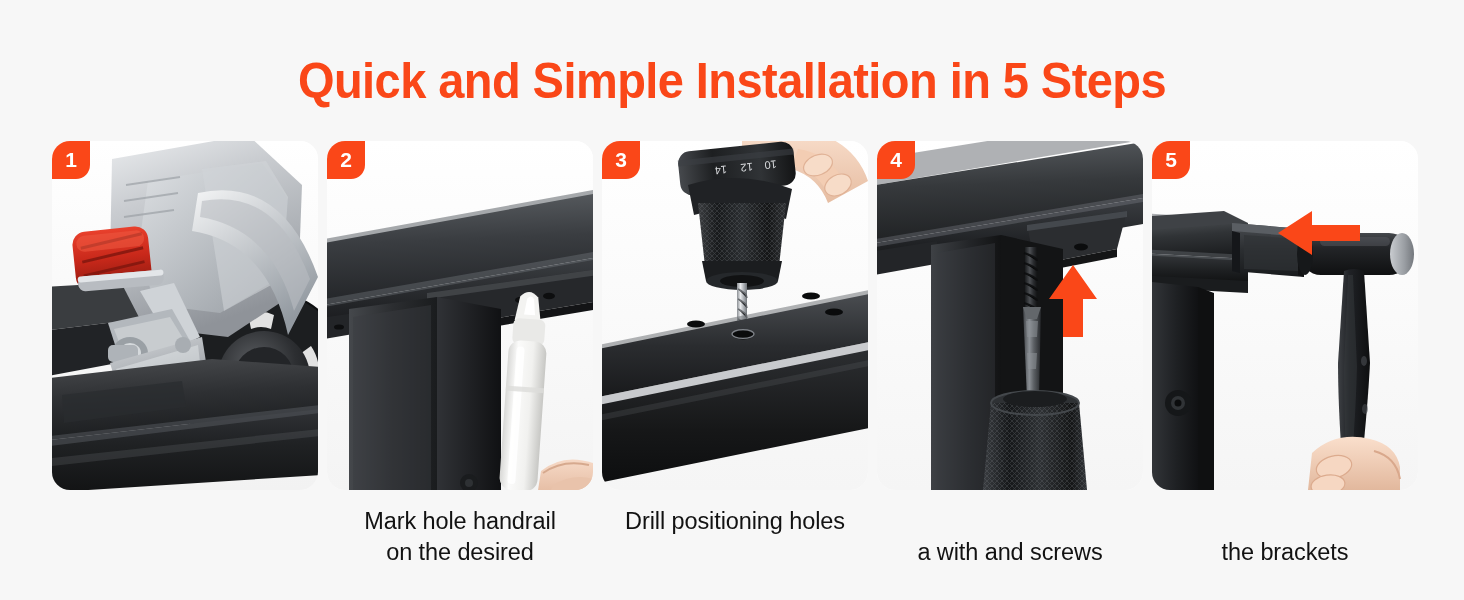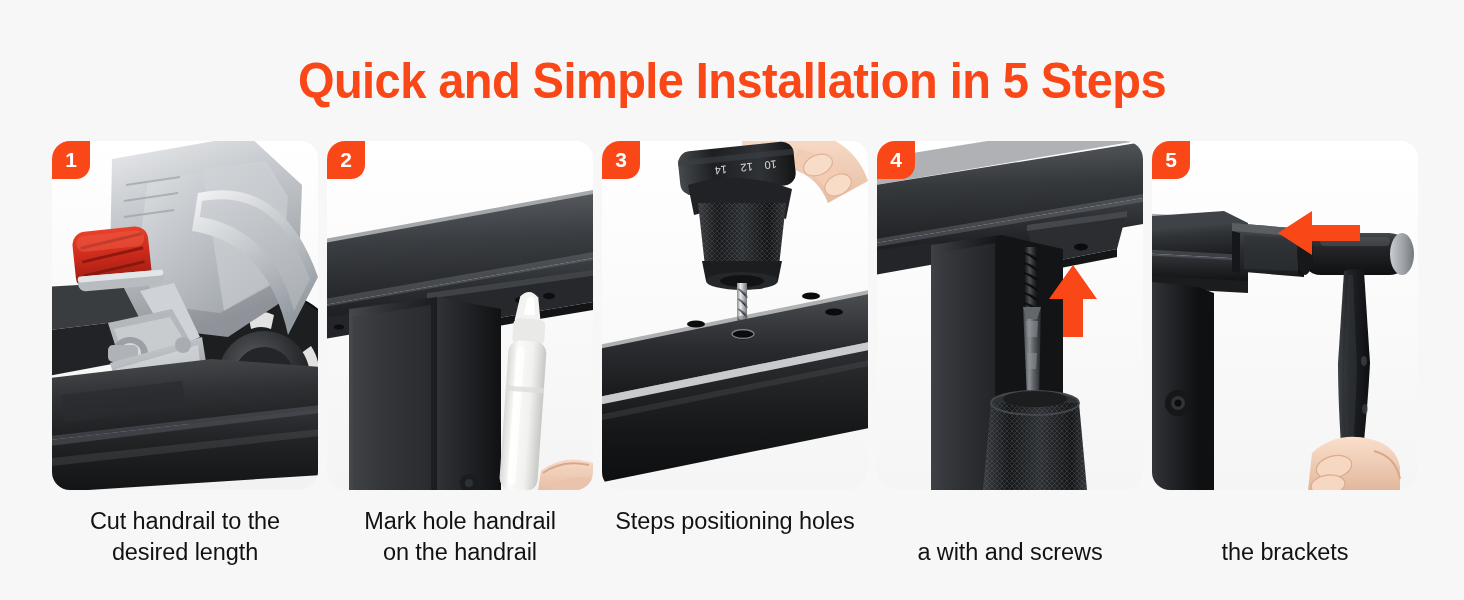--- a/index.html
+++ b/index.html
@@ -235,24 +235,20 @@
             <path d="M-10 238 L160 218 L268 226 L268 268 L-10 300 Z" fill="url(#railTop1)"></path>
             <path d="M-10 300 L268 268 L268 334 L-10 352 Z" fill="url(#railFace1)"></path>
             <path d="M-10 296 L268 264 L268 272 L-10 306 Z" fill="#54585c" opacity="0.55"></path>
             <path d="M10 254 L130 240 L134 266 L12 282 Z" fill="#2a2c2f" opacity="0.7"></path>
 
             <path d="M-10 318 L268 288 L268 295 L-10 326 Z" fill="#6a6e73" opacity="0.25"></path>
           </svg>
         </div>
         <div class="badge">1</div>
       </div>
-      <div class="caption">
-        <span>Cut handrail to the</span><br>
-        <span>desired length</span>
-      </div>
     </div>
 
     <div class="step">
       <div class="photo">
         <div class="scene">
           <svg viewBox="0 0 266 349" preserveAspectRatio="xMidYMid slice">
             <defs>
               <linearGradient id="s2bg" x1="0" y1="0" x2="0" y2="1">
                 <stop offset="0" stop-color="#ffffff"></stop>
                 <stop offset="1" stop-color="#f4f4f4"></stop>
@@ -322,21 +318,21 @@
 
             <path d="M214 330 q22 -18 52 -8 l0 34 l-56 0 z" fill="url(#skin2)"></path>
             <path d="M226 344 q20 -12 40 -6 l0 16 l-44 0 z" fill="#e9c3ab"></path>
             <path d="M216 332 q20 -14 46 -8" stroke="#d6a98e" stroke-width="2" fill="none"></path>
           </svg>
         </div>
         <div class="badge">2</div>
       </div>
       <div class="caption">
         <span>Mark hole handrail</span><br>
-        <span>on the handrail</span>
+        <span>on the desired</span>
       </div>
     </div>
 
     <div class="step">
       <div class="photo">
         <div class="scene">
           <svg viewBox="0 0 266 349" preserveAspectRatio="xMidYMid slice">
             <defs>
               <linearGradient id="s3bg" x1="0" y1="0" x2="0" y2="1">
                 <stop offset="0" stop-color="#ffffff"></stop>
@@ -427,21 +423,21 @@
             <ellipse cx="141" cy="194" rx="11" ry="4.4" fill="#0a0b0c"></ellipse>
             <ellipse cx="141" cy="193" rx="11" ry="4.4" fill="none" stroke="#7e8288" stroke-width="1.2"></ellipse>
             <ellipse cx="94" cy="183" rx="9" ry="3.6" fill="#0a0b0c"></ellipse>
             <ellipse cx="232" cy="171" rx="9" ry="3.6" fill="#0a0b0c"></ellipse>
             <ellipse cx="209" cy="155" rx="9" ry="3.6" fill="#0a0b0c"></ellipse>
           </svg>
         </div>
         <div class="badge">3</div>
       </div>
       <div class="caption">
-        <span>Steps positioning holes</span>
+        <span>Drill positioning holes</span>
       </div>
     </div>
 
     <div class="step">
       <div class="photo">
         <div class="scene">
           <svg viewBox="0 0 266 349" preserveAspectRatio="xMidYMid slice">
             <defs>
               <linearGradient id="s4bg" x1="0" y1="0" x2="0" y2="1">
                 <stop offset="0" stop-color="#ffffff"></stop>

